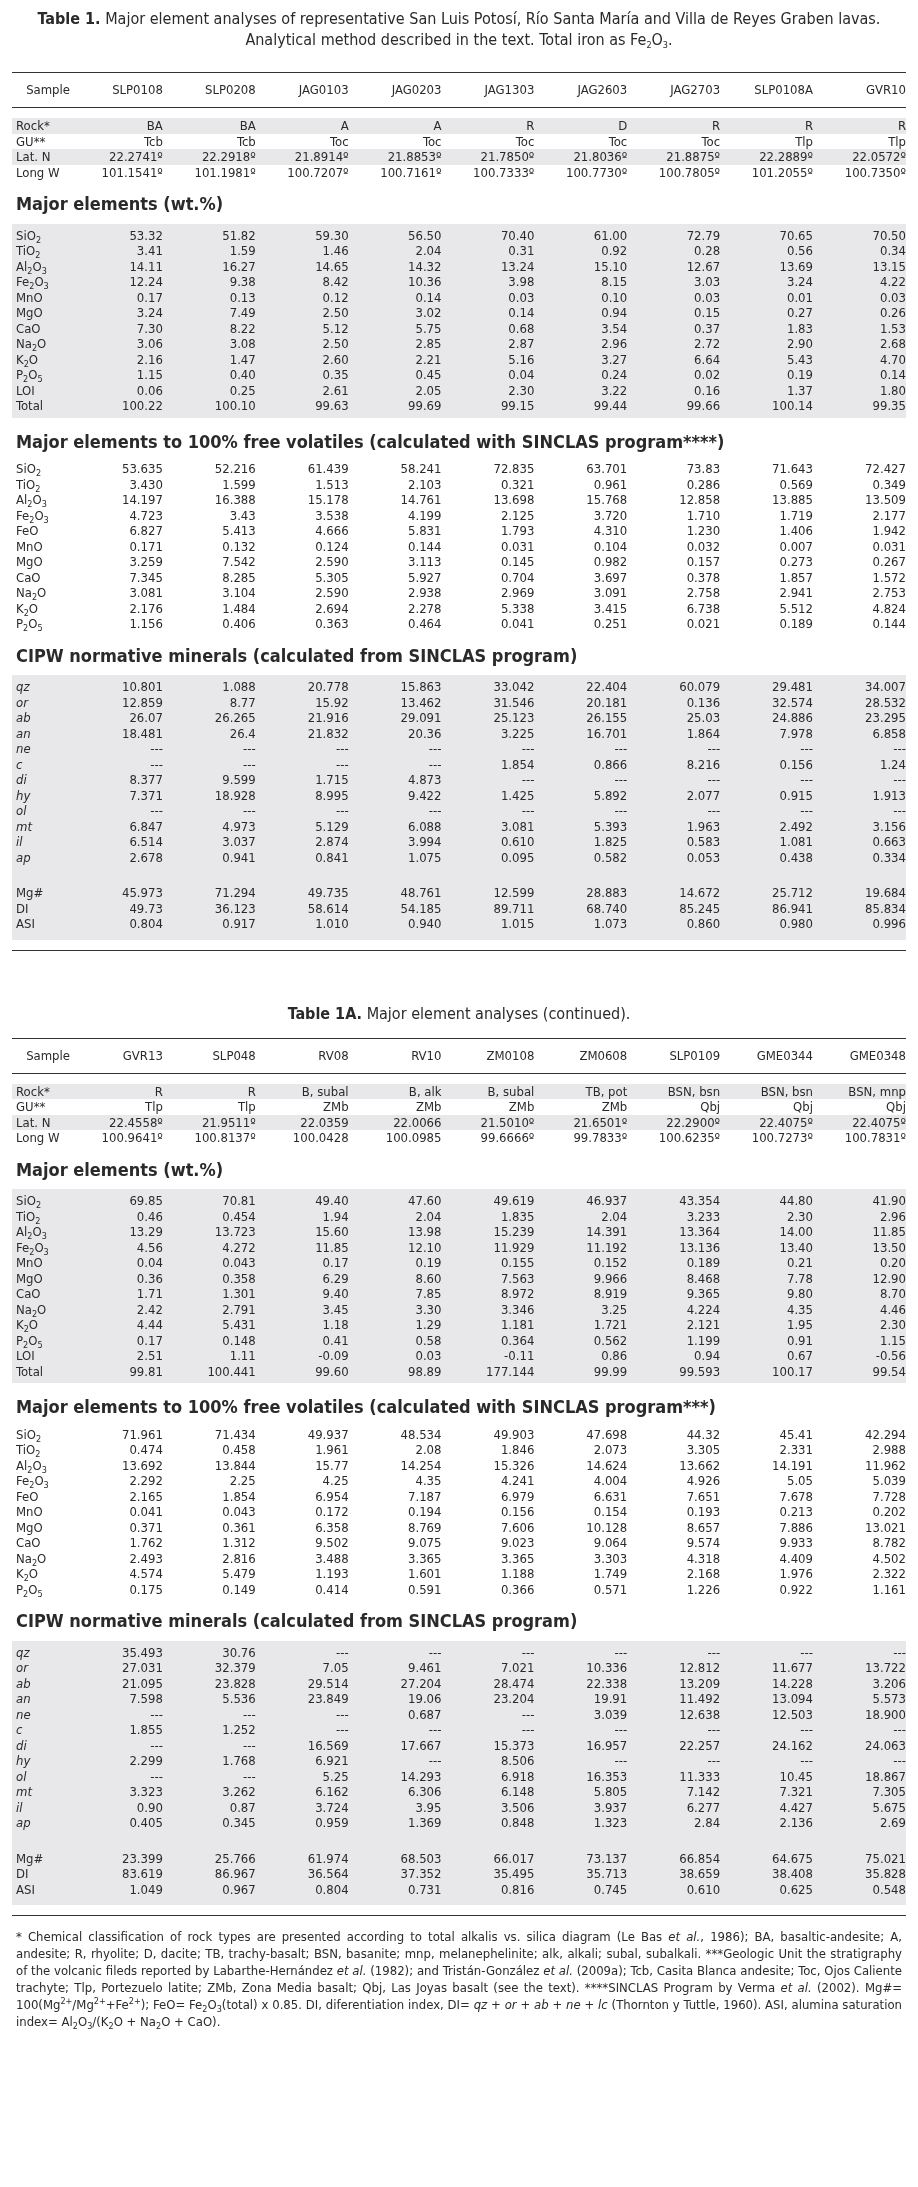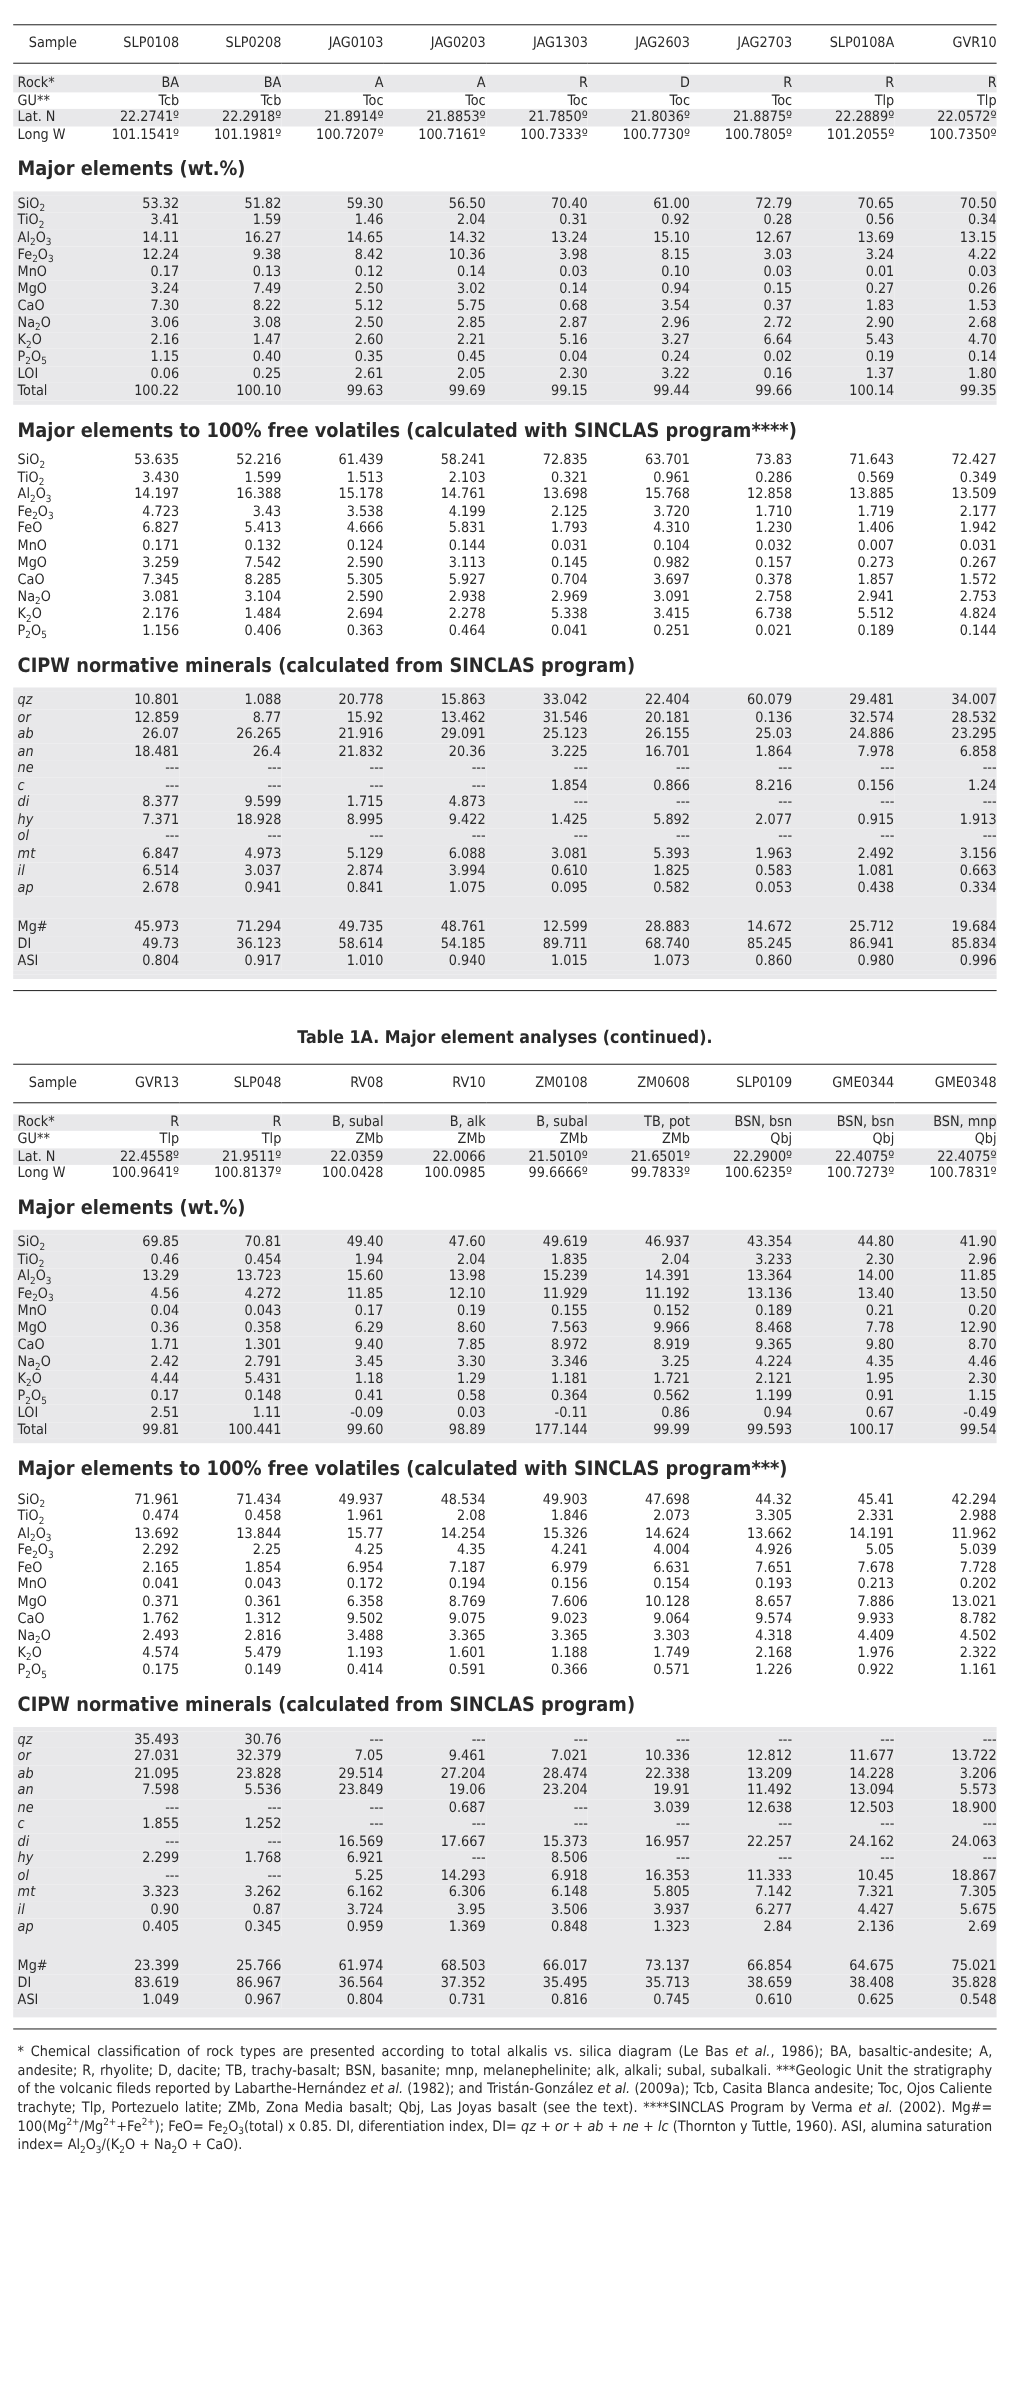--- a/index.html
+++ b/index.html
@@ -1,38 +1,42 @@
 <!DOCTYPE html>
 <html><head>
 <meta charset="utf-8">
 <style>
   html, body { margin: 0; padding: 0; background: #ffffff; }
   body { width: 918px; font-family: "DejaVu Sans Condensed", "DejaVu Sans", sans-serif; color: #2a2a2a; font-size: 13px; }
   .page { padding: 0 12px 0 12px; width: 894px; }
   .caption { text-align: center; font-size: 16px; line-height: 21px; padding-top: 8px; }
   .caption b { font-weight: bold; }
-  .caption-a { text-align: center; font-size: 16px; line-height: 21px; margin-top: 31px; font-weight: bold; }
+  .caption-a { text-align: center; font-size: 16px; line-height: 21px; margin-top: 52px; }
   .rule { border-top: 1.5px solid #333; }
   table { border-collapse: collapse; width: 100%; table-layout: fixed; }
   td, th { padding: 0; font-size: 13px; line-height: 15.5px; white-space: nowrap; font-weight: normal; }
   td.num, th.num { text-align: right; }
   td.lbl, th.lbl { text-align: left; padding-left: 4px; }
   .hdr th { height: 34px; text-align: right; }
   .shade td { background: #e8e8ea; }
   .sec-title { font-weight: bold; font-size: 18px; padding: 16px 0 12px 4px; }
   .ital { font-style: italic; }
   .note { font-size: 13px; line-height: 17px; text-align: justify; padding: 12px 4px 0 4px; }
   sub { font-size: 9px; vertical-align: -3px; line-height: 0; }
   sup { font-size: 9px; line-height: 0; }
 </style>
 </head>
 <body>
 
 <div class="page">
 
+  <div class="caption">
+    <b>Table 1.</b>
+    <span>Major element analyses of representative San Luis Potosí, Río Santa María and Villa de Reyes Graben lavas. Analytical method described in the text. Total iron as Fe</span><sub>2</sub>O<sub>3</sub><span>.</span>
+  </div>
   <div style="height:22px"></div>
   <div class="rule"></div>
   <table id="t1">
       <colgroup>
         <col style="width:58px">
         <col>
         <col>
         <col>
         <col>
         <col>
@@ -807,21 +811,21 @@
         <tr class="shade">
           <td class="lbl">LOI</td>
           <td class="num">2.51</td>
           <td class="num">1.11</td>
           <td class="num">-0.09</td>
           <td class="num">0.03</td>
           <td class="num">-0.11</td>
           <td class="num">0.86</td>
           <td class="num">0.94</td>
           <td class="num">0.67</td>
-          <td class="num">-0.49</td>
+          <td class="num">-0.56</td>
         </tr>
         <tr class="shade">
           <td class="lbl">Total</td>
           <td class="num">99.81</td>
           <td class="num">100.441</td>
           <td class="num">99.60</td>
           <td class="num">98.89</td>
           <td class="num">177.144</td>
           <td class="num">99.99</td>
           <td class="num">99.593</td>

